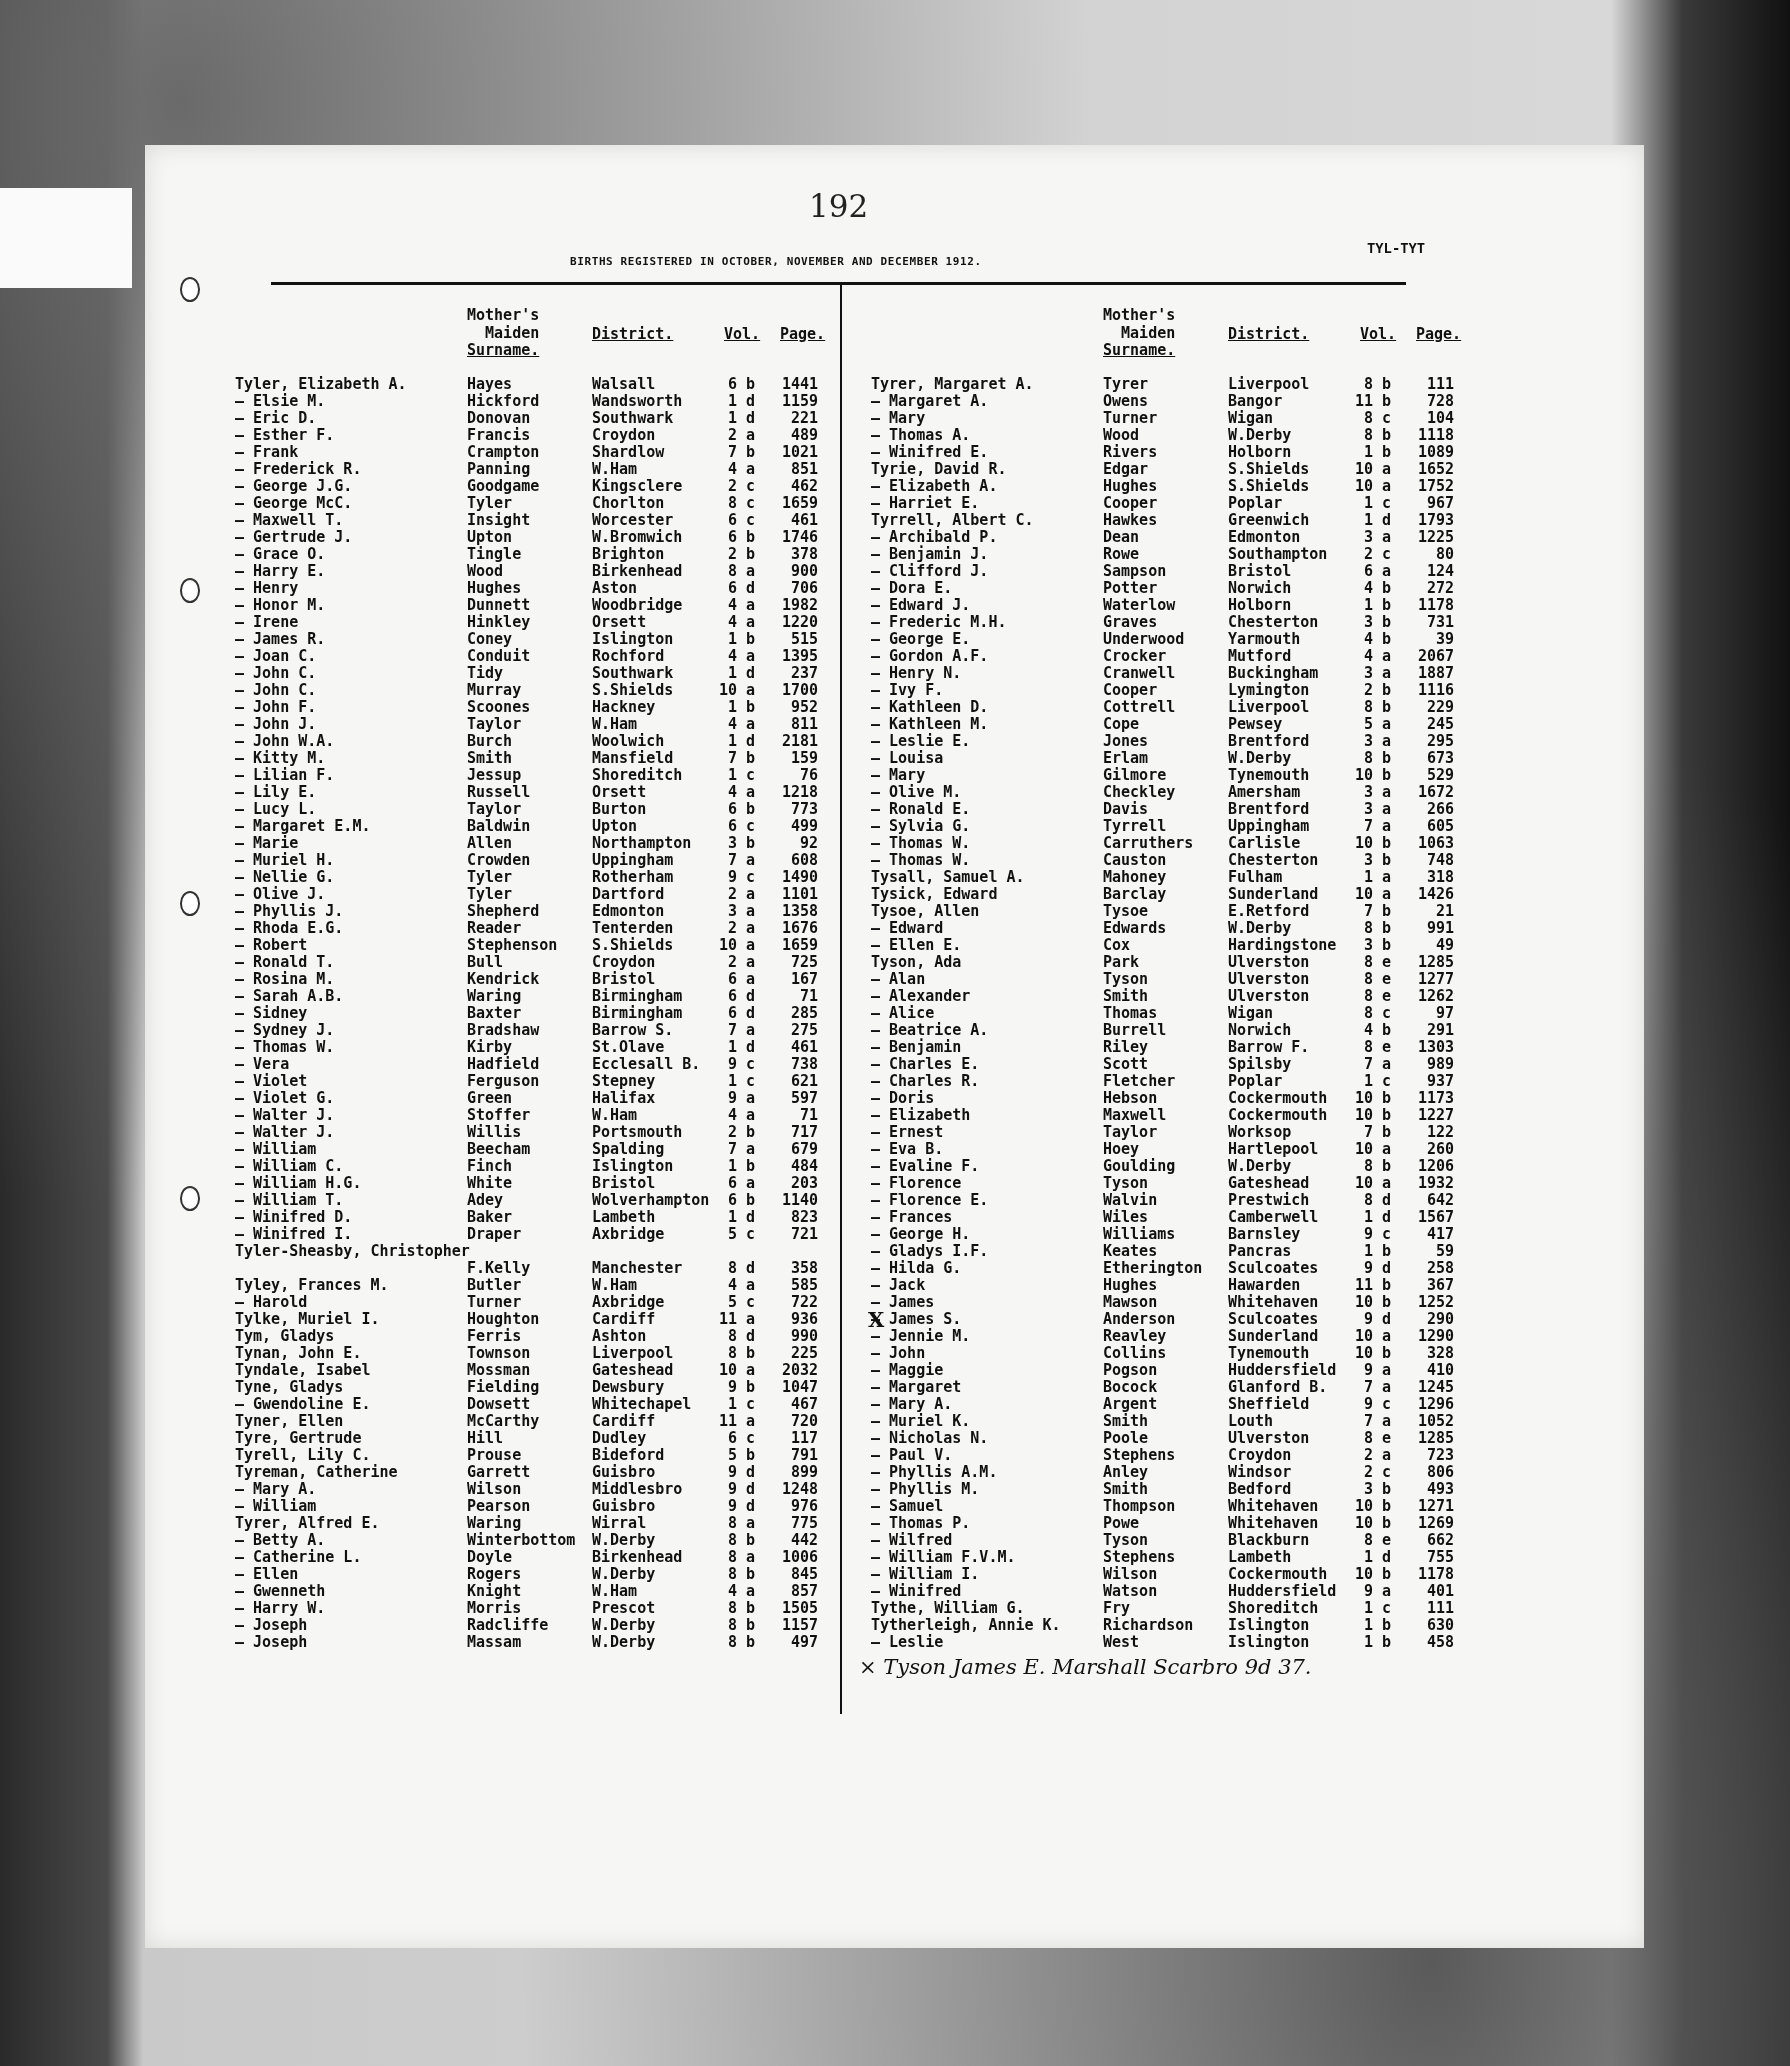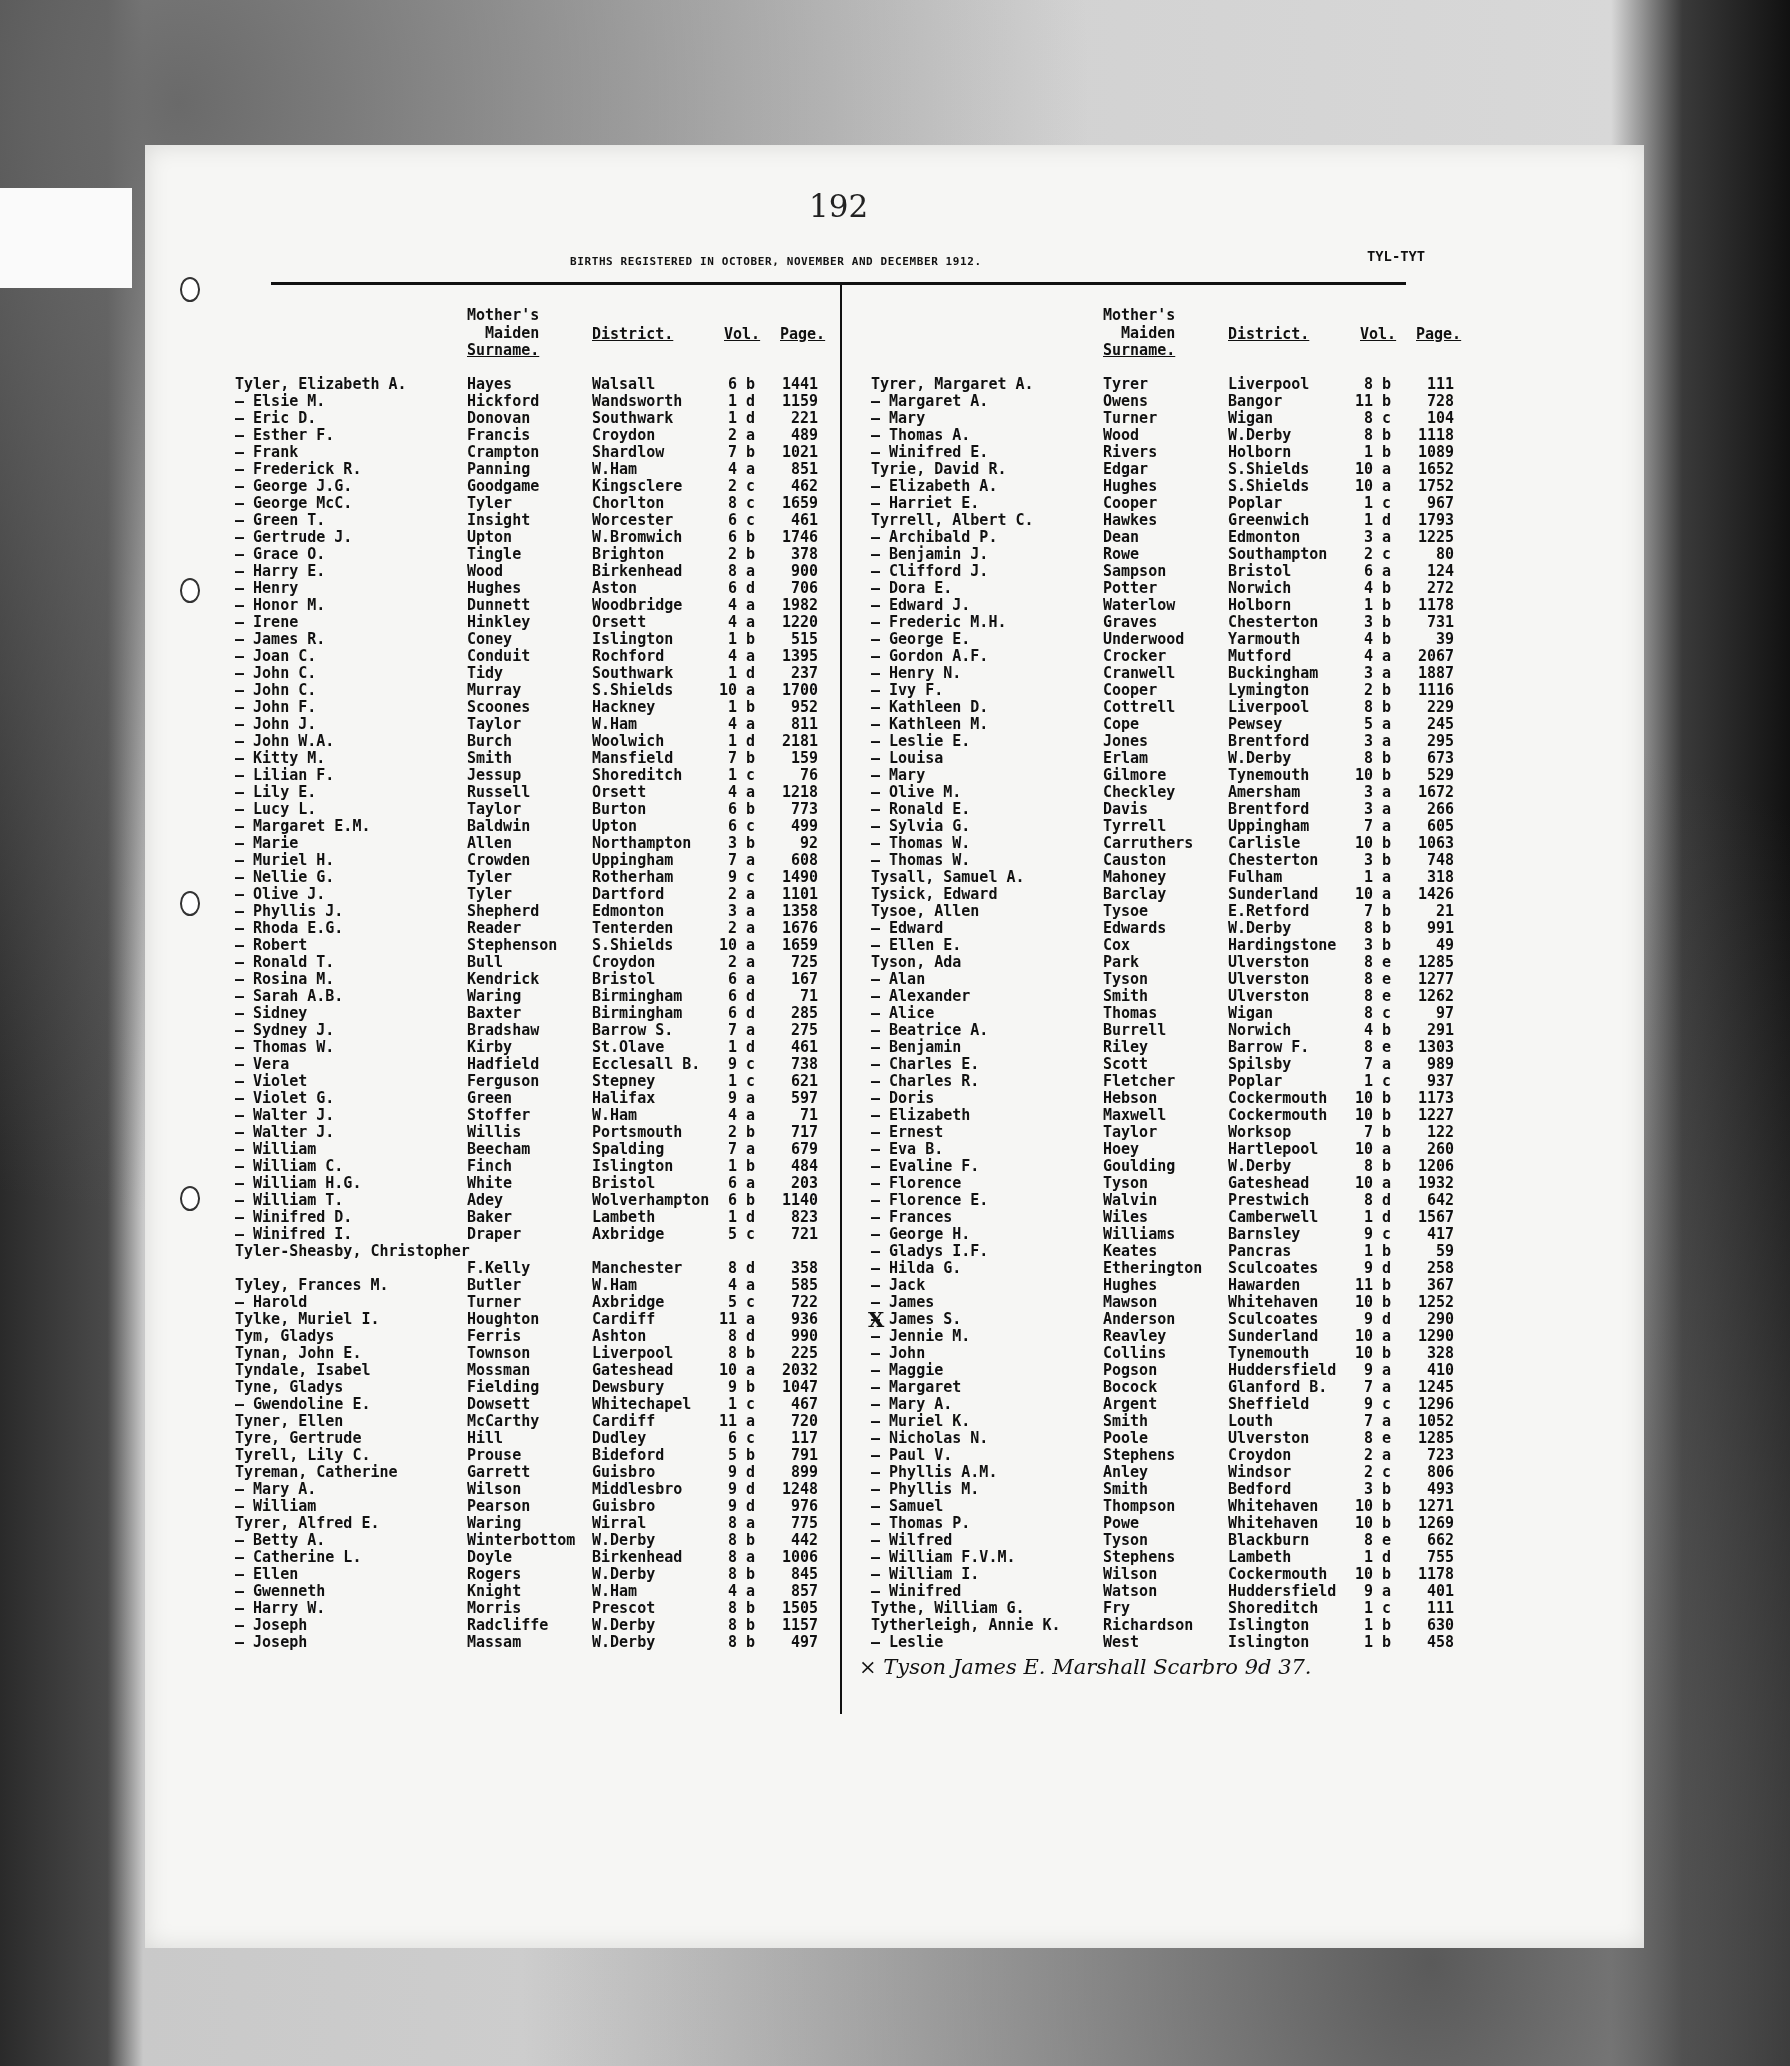--- a/index.html
+++ b/index.html
@@ -31,21 +31,21 @@
   }
   .page-number {
     position: absolute; left: 809px; top: 188px; font-family: "DejaVu Serif", serif;
     font-size: 31px; color: #222;
   }
   .page-title {
     position: absolute; left: 570px; top: 255px; font-size: 11px; font-weight: bold;
     letter-spacing: 0.6px; color: #111;
   }
   .range-label {
-    position: absolute; left: 1367px; top: 248px; font-size: 13.8px; font-weight: bold; color: #111;
+    position: absolute; left: 1367px; top: 240px; font-size: 13.8px; font-weight: bold; color: #111;
   }
   .title-rule {
     position: absolute; left: 271px; top: 282px; width: 1135px; height: 2.5px; background: #111;
   }
   .col-divider {
     position: absolute; left: 840px; top: 285px; width: 1.9px; height: 1429px; background: #111;
   }
   .col {
     position: absolute; top: 307px; font-size: 15px; font-weight: bold; color: #111;
   }
@@ -165,21 +165,21 @@
 
   <div class="row">
     <span class="name">— George McC.</span>
     <span class="maiden">Tyler</span>
     <span class="district">Chorlton</span>
     <span class="vol">8 c</span>
     <span class="page">1659</span>
   </div>
 
   <div class="row">
-    <span class="name">— Green T.</span>
+    <span class="name">— Maxwell T.</span>
     <span class="maiden">Insight</span>
     <span class="district">Worcester</span>
     <span class="vol">6 c</span>
     <span class="page">461</span>
   </div>
 
   <div class="row">
     <span class="name">— Gertrude J.</span>
     <span class="maiden">Upton</span>
     <span class="district">W.Bromwich</span>

